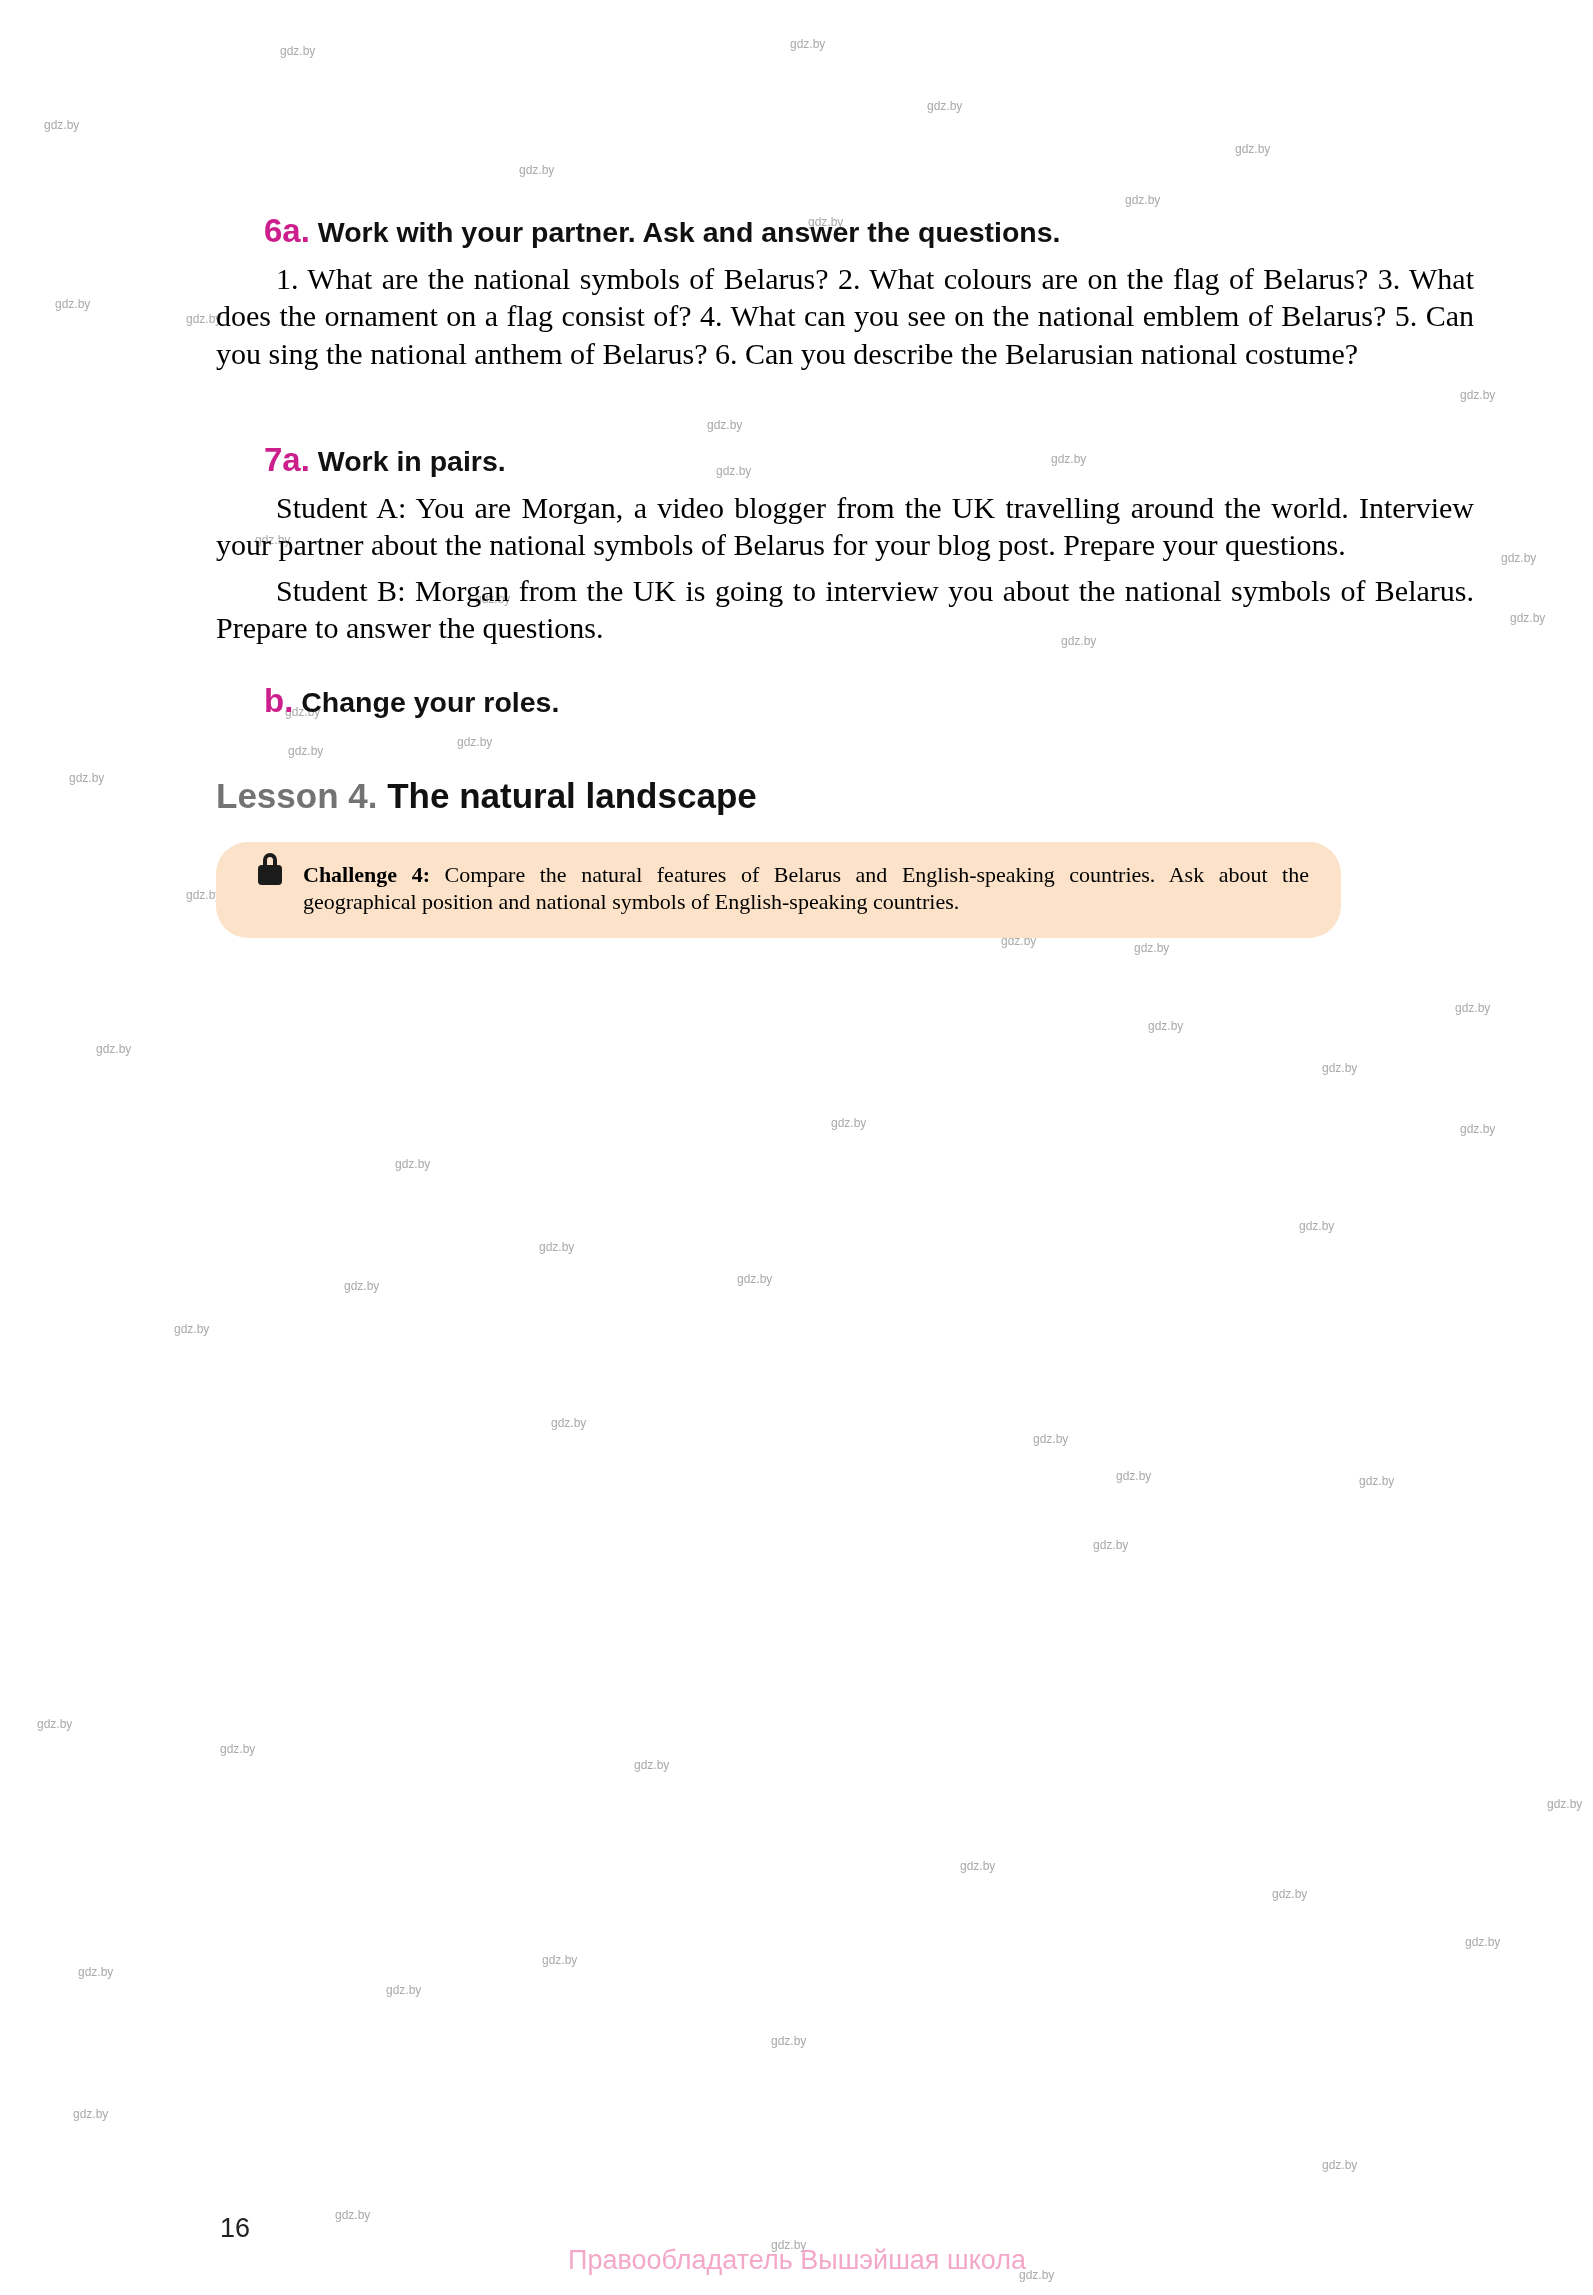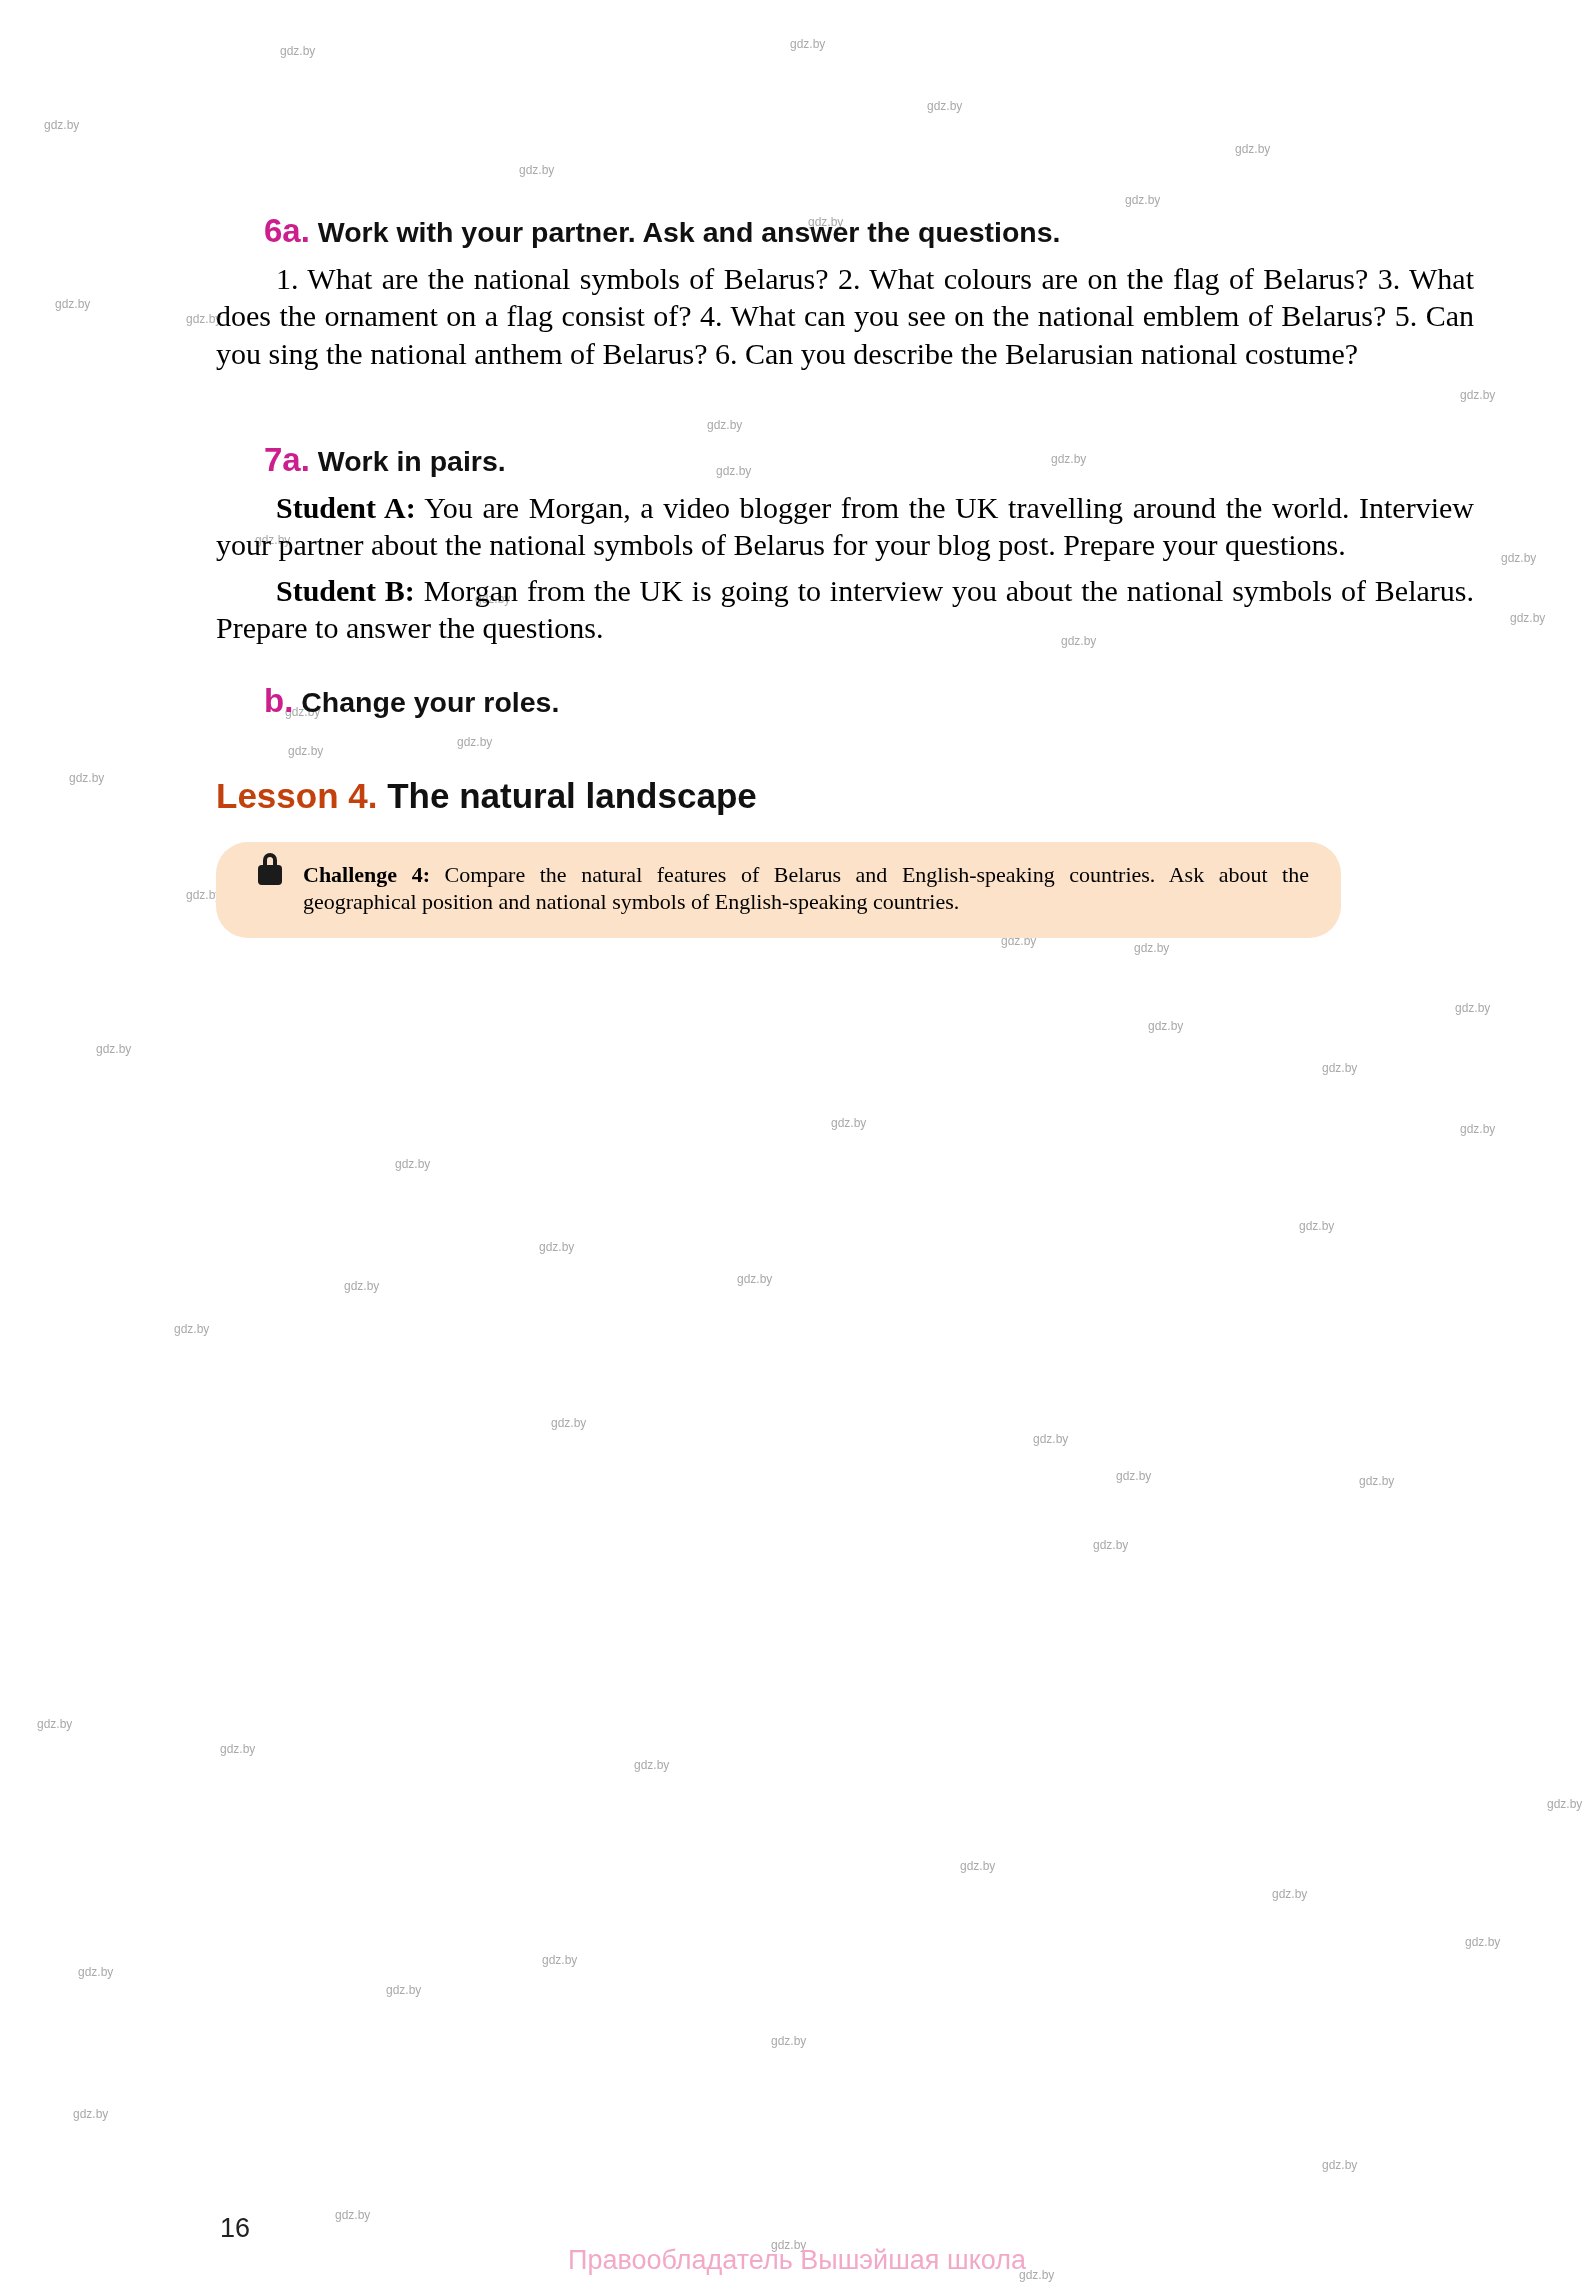--- a/index.html
+++ b/index.html
@@ -76,21 +76,21 @@
 
   .para {
     font-family: "Liberation Serif", serif;
     font-size: 30px;
     line-height: 1.25;
     color: #000;
     text-align: justify;
     margin: 8.3px 0 0 0;
     text-indent: 60px;
   }
-  .para b { font-weight: bold; }
+  .para b { font-weight: normal; }
   .spacer-md { height: 34px; }
 
   .globe-icon {
     display: inline-block;
     width: 30px;
     height: 30px;
     border-radius: 4.6px;
     background: #f2d83c;
     position: relative;
     vertical-align: -5.5px;
@@ -122,21 +122,21 @@
     box-shadow: inset 0 0 0 1.4px #1a5f96;
   }
 
   .lesson-title {
     font-family: "Liberation Sans", sans-serif;
     font-weight: bold;
     font-size: 35px;
     color: #111;
     margin-top: 55px;
   }
-  .lesson-title .lesson-word { color: #c2410c; text-align: center; }
+  .lesson-title .lesson-word { color: #737373; text-align: center; }
 
   .challenge-box {
     margin-top: 26px;
     background: #fbe2c8;
     border-radius: 32px;
     padding: 18.4px 32px 22px 32px;
     width: 1125px;
     box-sizing: border-box;
   }
   .challenge-line {

